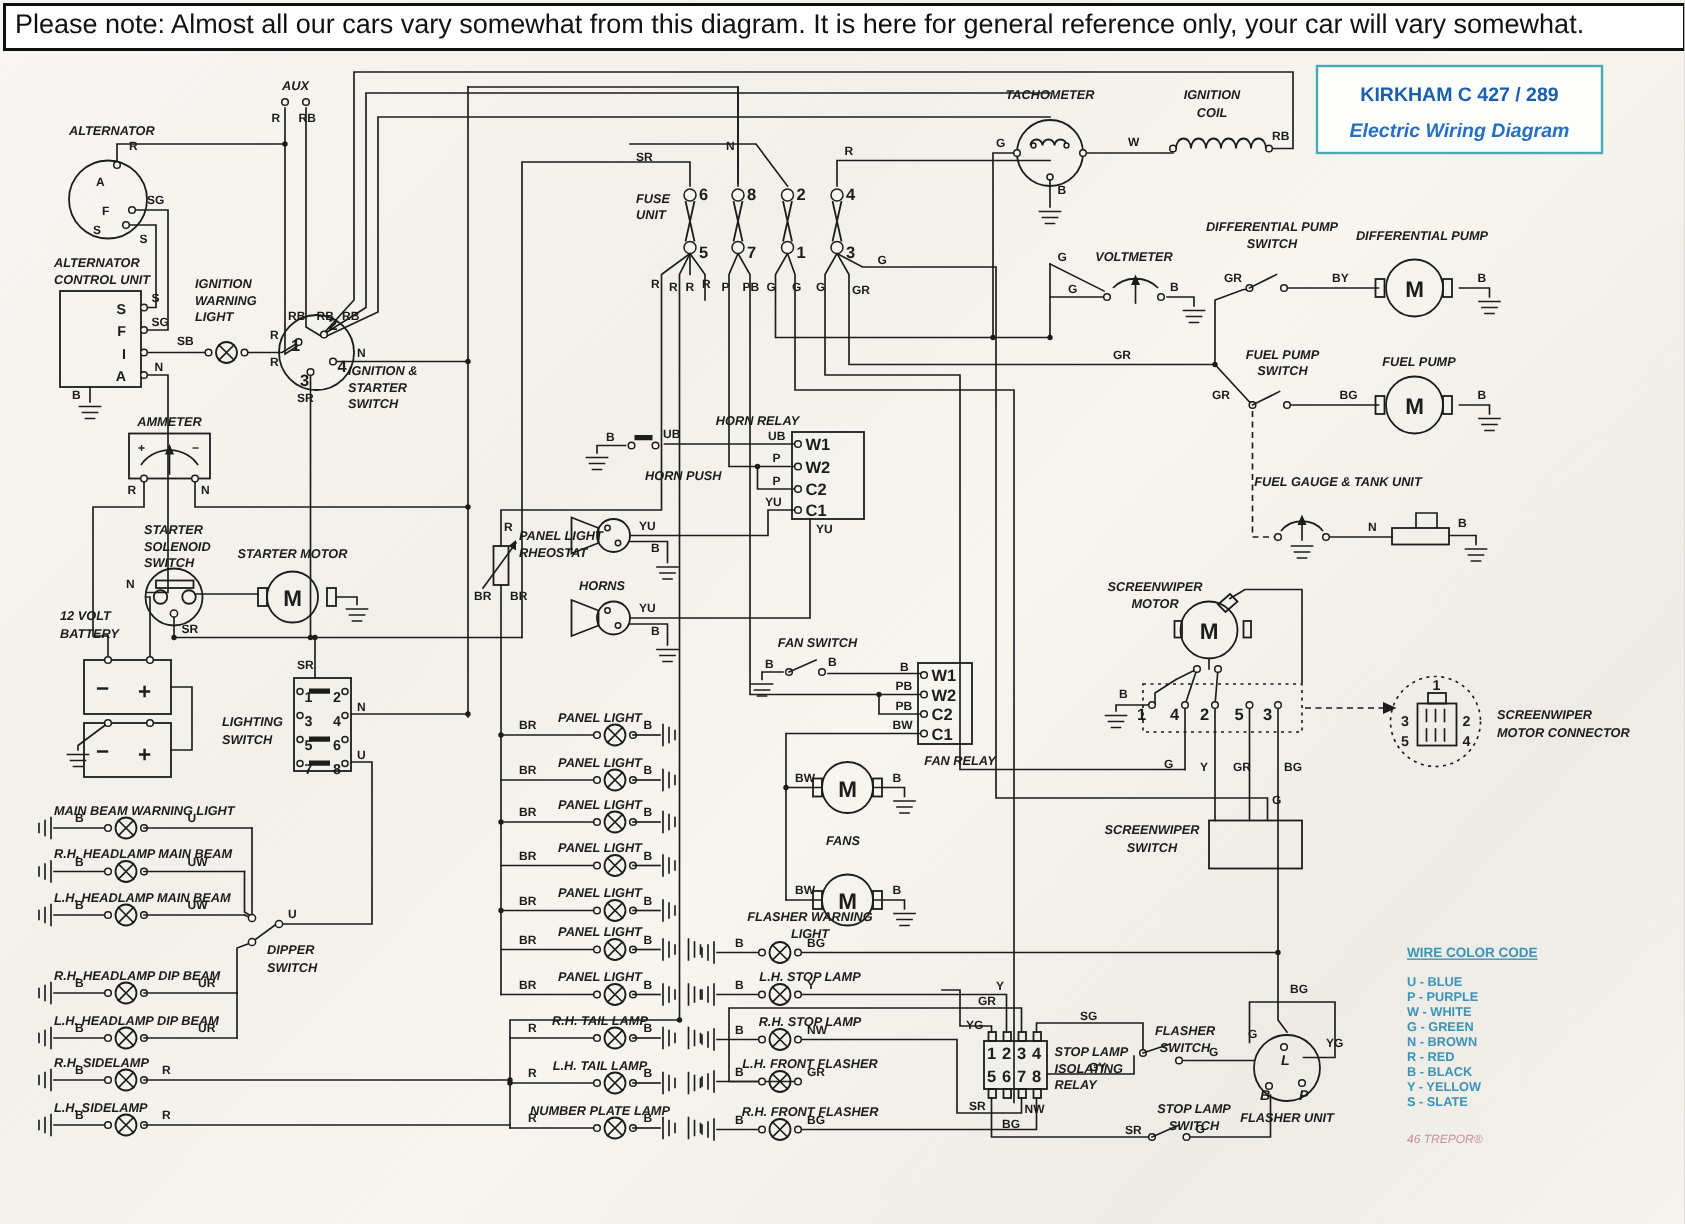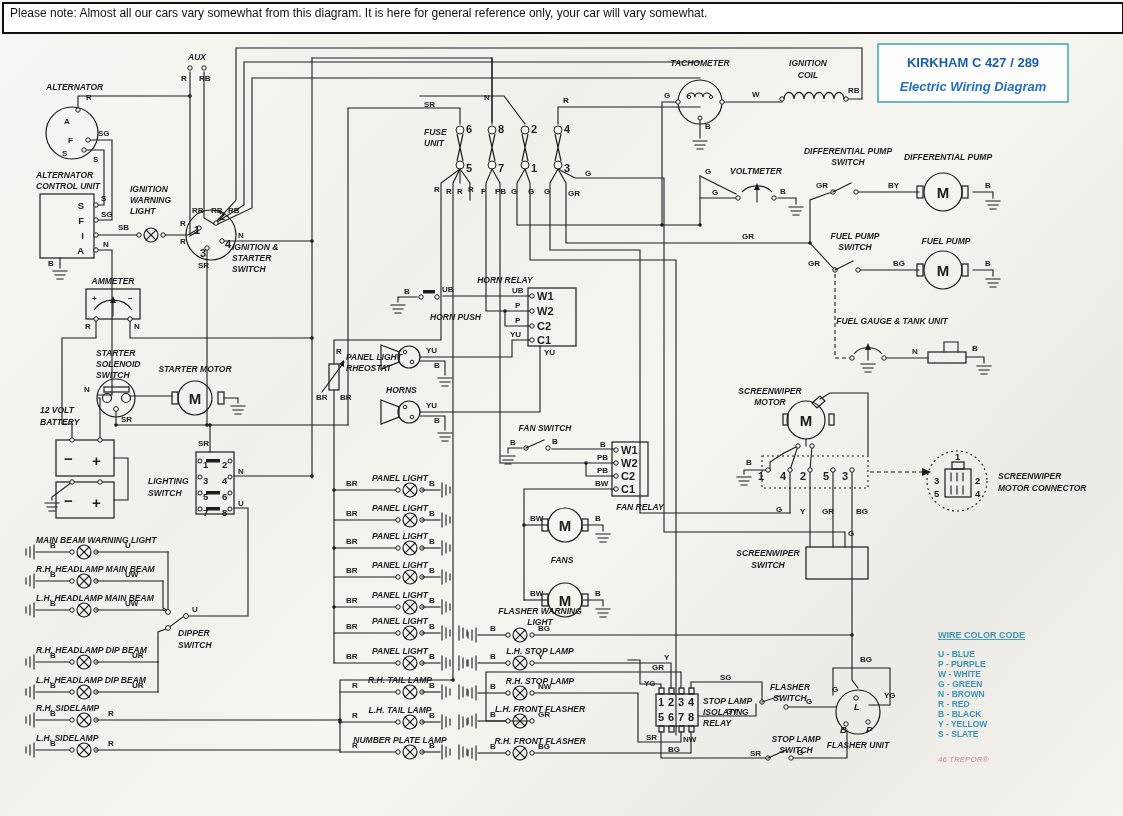--- a/index.html
+++ b/index.html
@@ -1,20 +1,20 @@
 <!DOCTYPE html>
 <html><head>
 <meta charset="utf-8">
 <style>
   html,body{margin:0;padding:0;background:#d8d6d2;}
   .paper{position:relative;width:1123px;height:816px;overflow:hidden;
     background:linear-gradient(133deg,#f8f6f2 0%,#f2f0ea 35%,#f7f5f0 55%,#edebe5 80%,#f5f3ee 100%);
     font-family:"Liberation Sans",sans-serif;}
   .note{position:absolute;left:2px;top:2px;width:1112px;height:26px;background:#fff;
-    border:2px solid #101010;font-size:12px;color:#111;padding:2px 0 0 6px;white-space:nowrap;
+    border:2px solid #101010;font-size:18px;color:#111;padding:2px 0 0 6px;white-space:nowrap;
     font-family:"Liberation Sans",sans-serif;}
   svg{position:absolute;left:0;top:0;}
   .wire{stroke:#1c1c1c;stroke-width:1.1;fill:none;stroke-linecap:square;}
   .dash{stroke:#1c1c1c;stroke-width:1.1;fill:none;stroke-dasharray:4 3;}
   .dots{stroke:#1c1c1c;stroke-width:1.1;fill:none;stroke-dasharray:2 3;}
   .sym{stroke:#1c1c1c;stroke-width:1.2;fill:none;}
   .symf{fill:#1c1c1c;}
   .term{stroke:#1c1c1c;stroke-width:1;fill:#f8f6f2;}
   .dot{fill:#1c1c1c;}
   text{fill:#1c1c1c;font-family:"Liberation Sans",sans-serif;}

